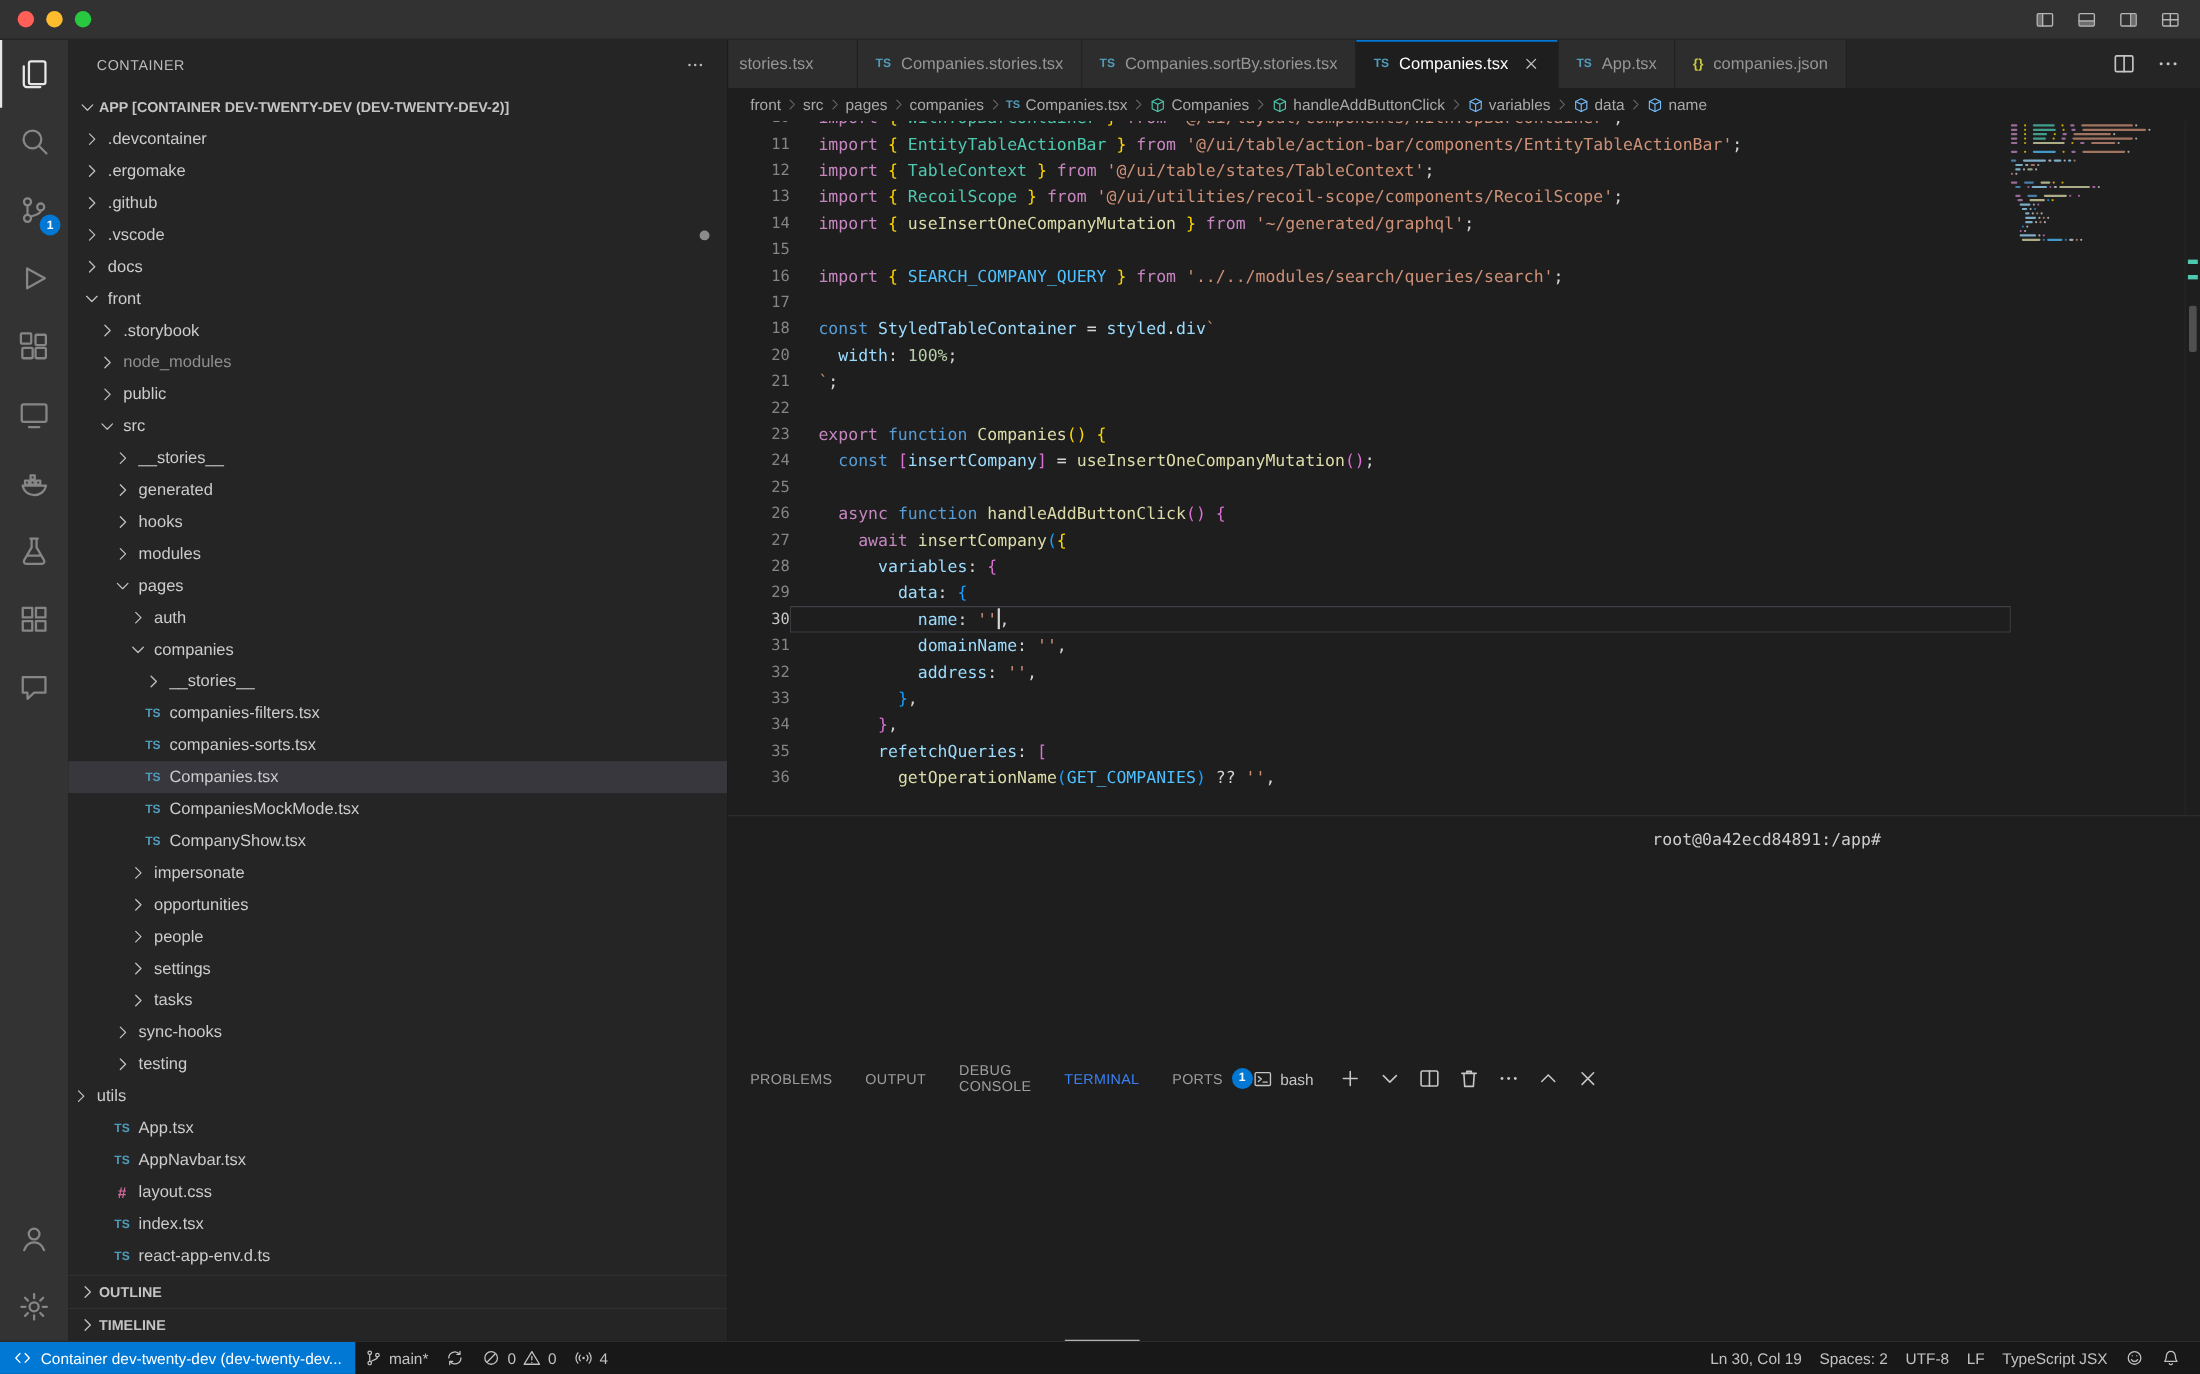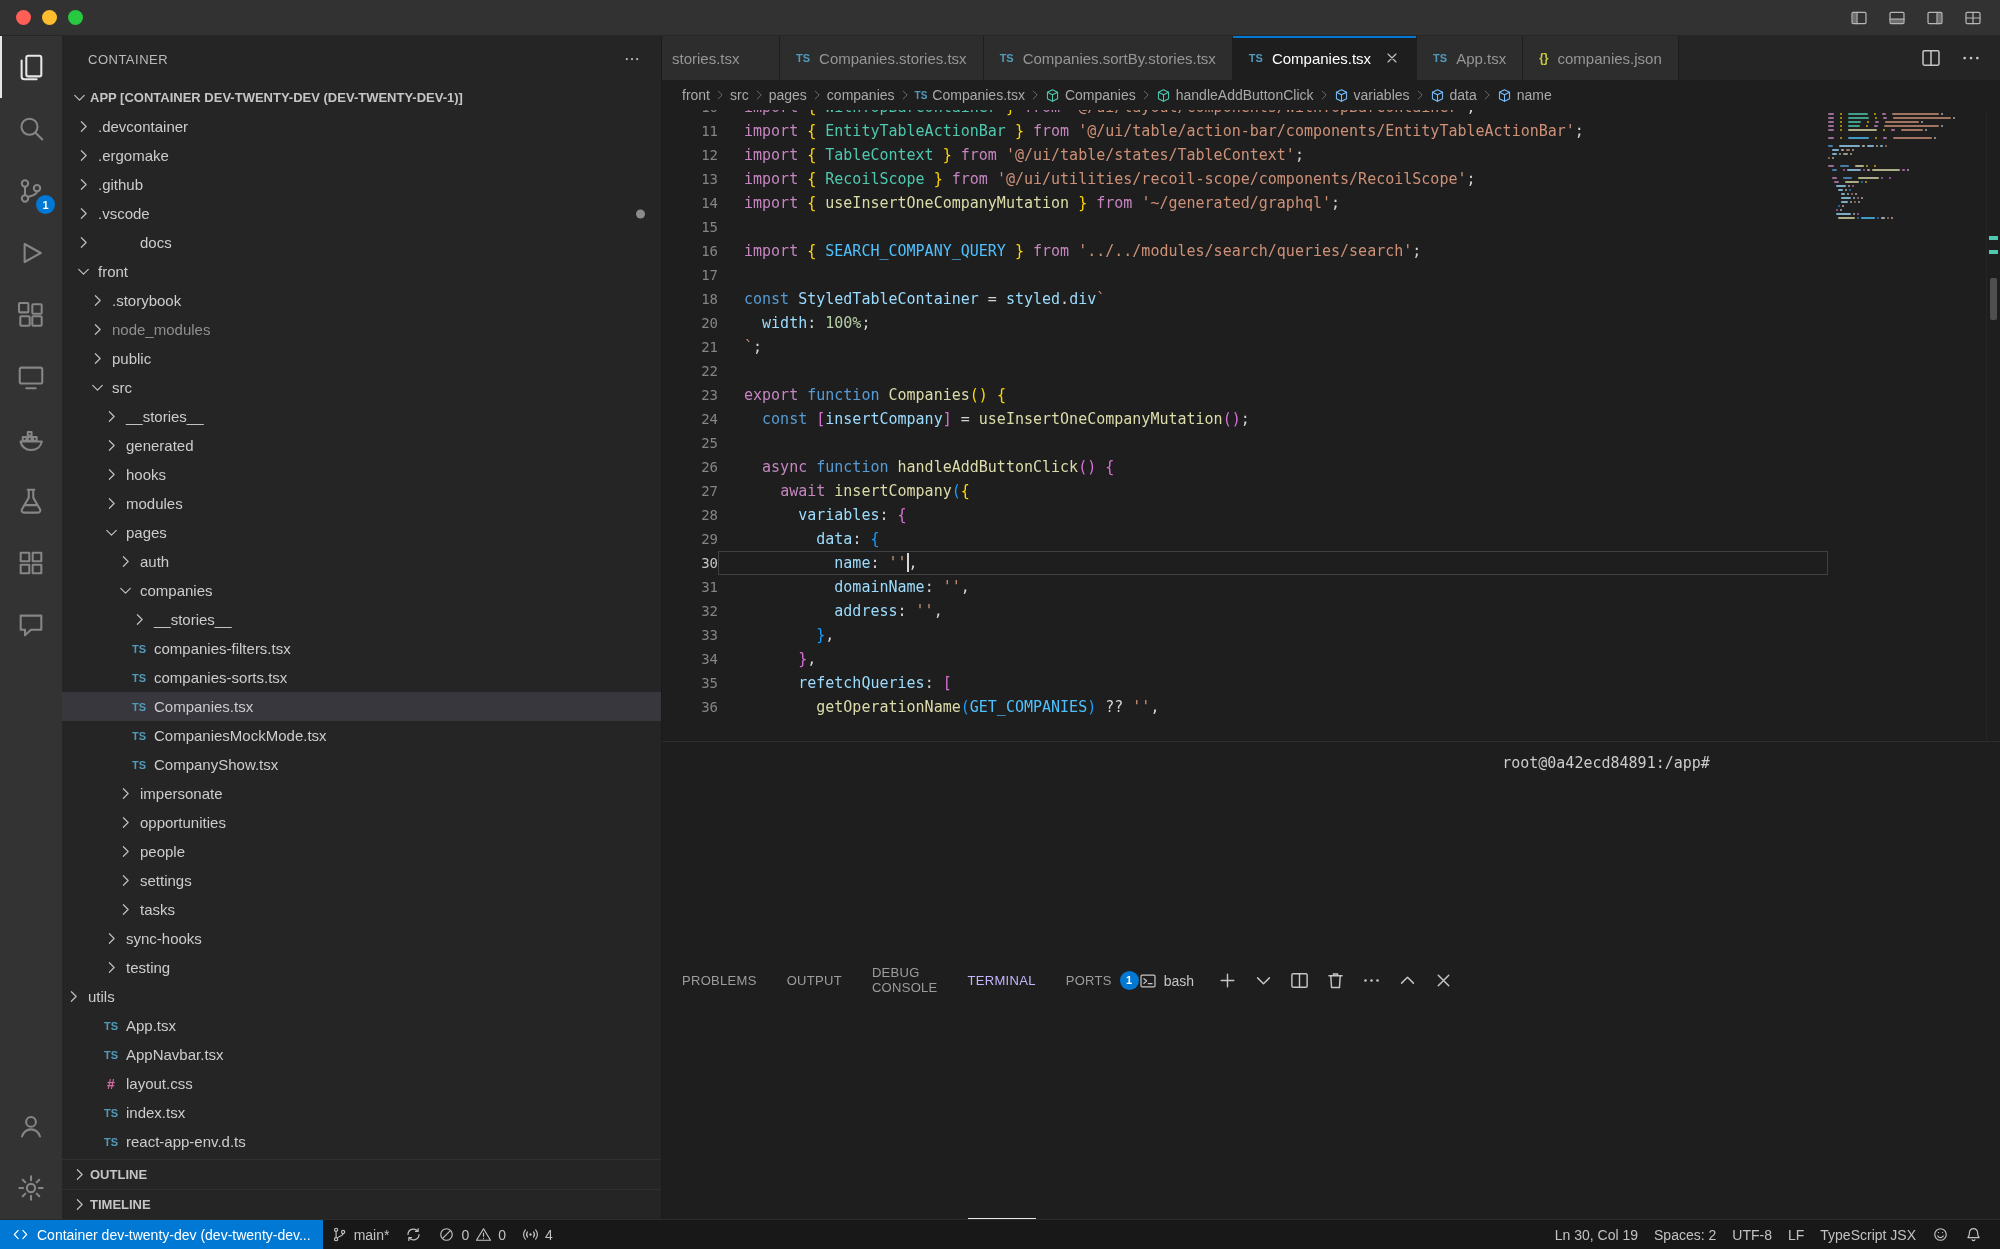--- a/index.html
+++ b/index.html
@@ -100,21 +100,21 @@
 
   .overview-ruler { flex:0 0 14px; position:relative; border-left:1px solid rgba(255,255,255,.04); }
   .ov-mark { position:absolute; left:2px; right:2px; height:4px; }
   .ov-thumb { position:absolute; left:3px; right:3px; background:rgba(140,140,140,.45); border-radius:2px; }
 
   
   .panel { flex:0 0 478px; border-top:1px solid #2d2d2d; display:flex; flex-direction:row; background:#1e1e1e; }
   .panel-header { flex:0 0 44px; display:flex; align-items:center; padding:0 20px; }
   .panel-tabs { display:flex; gap:30px; flex:1; height:100%; align-items:stretch; }
   .panel-tab { display:flex; align-items:center; gap:8px; font-size:13px; letter-spacing:.3px; color:#9d9d9d; border-bottom:1px solid transparent; cursor:pointer; }
-  .panel-tab.active { color:#c4b5fd; border-bottom-color:#e7e7e7; }
+  .panel-tab.active { color:#3b82f6; border-bottom-color:#e7e7e7; }
   .p-badge { min-width:19px; height:19px; border-radius:10px; background:var(--accent,#0078d4); color:#fff; font-size:11px; font-weight:700; display:flex; align-items:center; justify-content:center; padding:0 4px; }
   .panel-actions { display:flex; align-items:center; gap:15px; color:#c5c5c5; }
   .panel-actions svg { width:21px; height:21px; }
   .shell { display:flex; align-items:center; gap:7px; font-size:14px; margin-right:8px; cursor:pointer; }
   .shell svg { width:18px; height:18px; }
   .terminal { flex:1; padding:12px 0 0 28px; font-family:"DejaVu Sans Mono",monospace; font-size:15px; color:#cccccc; cursor:text; }
 
   
   .statusbar { flex:0 0 30px; background:#181818; border-top:1px solid #2b2b2b; display:flex; align-items:stretch; font-size:14px; color:#c2c2c2; overflow:hidden; }
   .remote-badge { display:flex; align-items:center; gap:8px; background:var(--accent,#0078d4); color:#fff; padding:0 12px; white-space:nowrap; max-width:392px; overflow:hidden; cursor:pointer; }
@@ -289,21 +289,21 @@
               <circle cx="12.6" cy="8" r="1" fill="currentColor" stroke="none"></circle>
             </svg>
           </span>
       </div>
       <div class="sb-section-header">
         <span class="tw icn">
             <svg viewBox="0 0 16 16" fill="none" stroke="currentColor" stroke-width="1.1" stroke-linecap="round" stroke-linejoin="round">
               <path d="M3.5 6L8 10.5 12.5 6"></path>
             </svg>
           </span>
-        <span>APP [CONTAINER DEV-TWENTY-DEV (DEV-TWENTY-DEV-1)]</span>
+        <span>APP [CONTAINER DEV-TWENTY-DEV (DEV-TWENTY-DEV-2)]</span>
       </div>
       <div class="tree">
           <div class="tree-row" style="padding-left: 10px;">
             <span class="icn tw">
               <svg viewBox="0 0 16 16" fill="none" stroke="currentColor" stroke-width="1.1" stroke-linecap="round" stroke-linejoin="round">
                 <path d="M6 3.5L10.5 8 6 12.5"></path>
               </svg>
             </span>
             <span class="lbl">.devcontainer</span>
           </div>
@@ -325,21 +325,21 @@
           </div>
           <div class="tree-row" style="padding-left: 10px;">
             <span class="icn tw">
               <svg viewBox="0 0 16 16" fill="none" stroke="currentColor" stroke-width="1.1" stroke-linecap="round" stroke-linejoin="round">
                 <path d="M6 3.5L10.5 8 6 12.5"></path>
               </svg>
             </span>
             <span class="lbl">.vscode</span>
             <span class="mod-dot"></span>
           </div>
-          <div class="tree-row" style="padding-left: 10px; gap: 42px;">
+          <div class="tree-row" style="padding-left: 10px;">
             <span class="icn tw">
               <svg viewBox="0 0 16 16" fill="none" stroke="currentColor" stroke-width="1.1" stroke-linecap="round" stroke-linejoin="round">
                 <path d="M6 3.5L10.5 8 6 12.5"></path>
               </svg>
             </span>
             <span class="lbl">docs</span>
           </div>
           <div class="tree-row" style="padding-left: 10px;">
             <span class="icn tw">
               <svg viewBox="0 0 16 16" fill="none" stroke="currentColor" stroke-width="1.1" stroke-linecap="round" stroke-linejoin="round">

